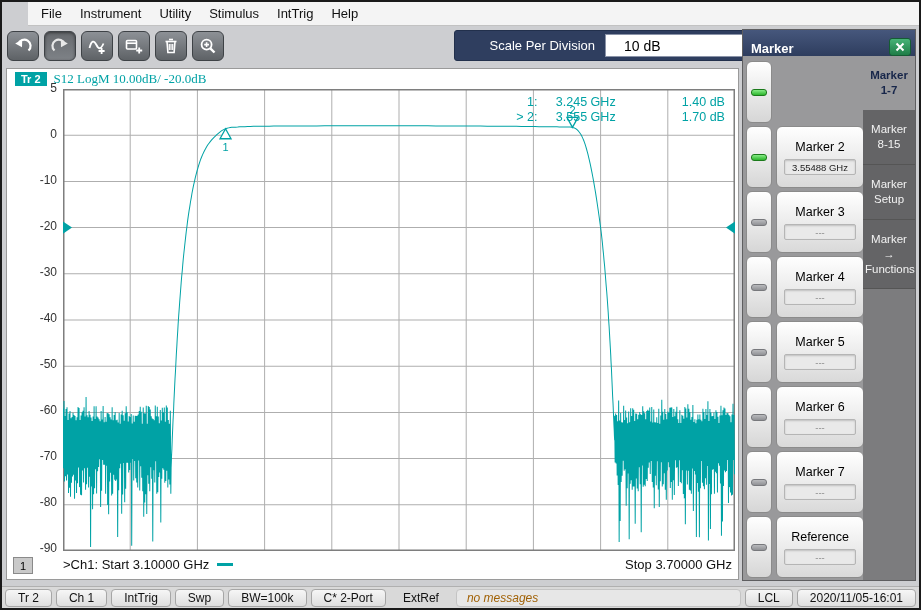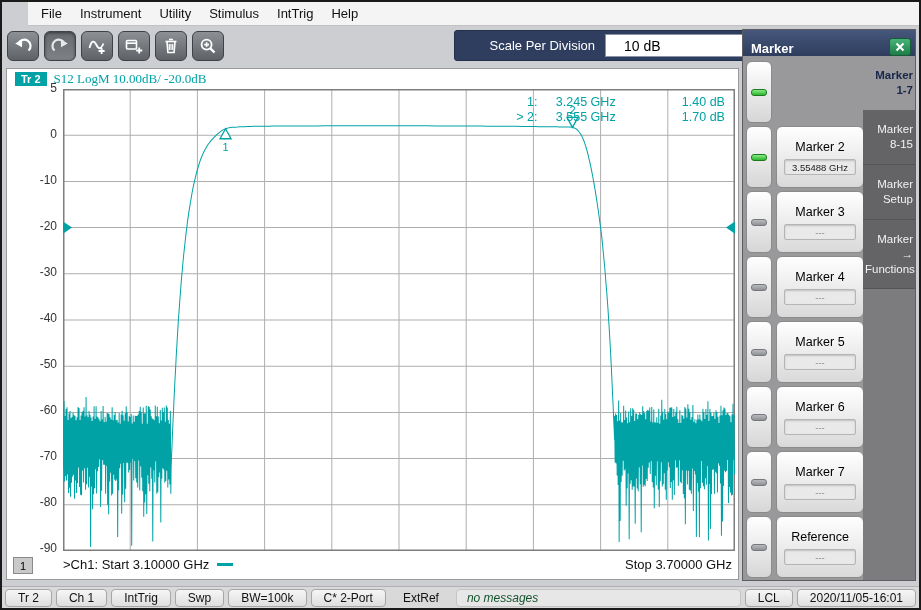--- a/index.html
+++ b/index.html
@@ -44,28 +44,28 @@
   .mrow { display:flex; gap:4px; }
   .ledbtn { width:26px; height:62px; background:linear-gradient(#ffffff,#d6d6d6); border:1px solid #8b8b8b; border-radius:6px; display:flex; align-items:center; justify-content:center; }
   .led { width:16px; height:7px; border-radius:3px; }
   .led.on  { background:linear-gradient(#86ec86,#2db52d); border:1px solid #1b7a1b; }
   .led.off { background:linear-gradient(#b9babd,#909195); border:1px solid #77787c; }
   .mbtn { width:88px; height:62px; background:linear-gradient(#ffffff,#d9d9d9); border:1px solid #8b8b8b; border-radius:6px; display:flex; flex-direction:column; align-items:center; justify-content:center; gap:5px; }
   .mlabel { font-size:12.5px; color:#000; }
   .mvalue { width:72px; height:16px; background:#e9e9e9; border:1px solid #b5b5b5; border-radius:2px; box-shadow:inset 0 1px 2px rgba(0,0,0,.18); font-size:9.5px; line-height:15px; color:#222; text-align:center; }
   .mvalue.dim { color:#8a8a8a; }
   .mp-tabs { position:absolute; right:0; top:0; bottom:0; width:52px; background:#7c7c7e; display:flex; flex-direction:column; }
-  .tab { background:#646466; color:#f2f2f2; font-size:11.5px; line-height:1.3; text-align:right; padding:12px 2px; border-bottom:1px solid #555; }
+  .tab { background:#646466; color:#f2f2f2; font-size:11.5px; line-height:1.3; text-align:center; padding:12px 2px; border-bottom:1px solid #555; }
   .tab.active { background:#99999b; color:#17264a; font-weight:bold; border-bottom:none; }
 
   
   .statusbar { position:absolute; left:0; top:584px; width:917px; height:22px; background:#d9d9d9; border-top:1px solid #b0b0b0; display:flex; align-items:center; padding:0 3px; gap:4px; }
   .seg { background:linear-gradient(#f6f6f6,#dedede); border:1px solid #a6a6a6; border-radius:4px; font-size:12px; color:#111; padding:1px 12px; white-space:nowrap; }
   .seg.flat { background:none; border:1px solid transparent; }
-  .msgfield { flex:1; background:#e7e7e7; border:1px solid #c4c4c4; border-radius:4px; font-size:12px; font-style:italic; color:#14532d; padding:1px 10px; height:18px; }
+  .msgfield { flex:1; background:#e7e7e7; border:1px solid #c4c4c4; border-radius:4px; font-size:12px; font-style:italic; color:#a16207; padding:1px 10px; height:18px; }
 </style>
 </head>
 <body>
 
 <div id="app">
 
   <div class="menubar">
     <span class="menu-item">File</span>
     <span class="menu-item">Instrument</span>
     <span class="menu-item">Utility</span>

